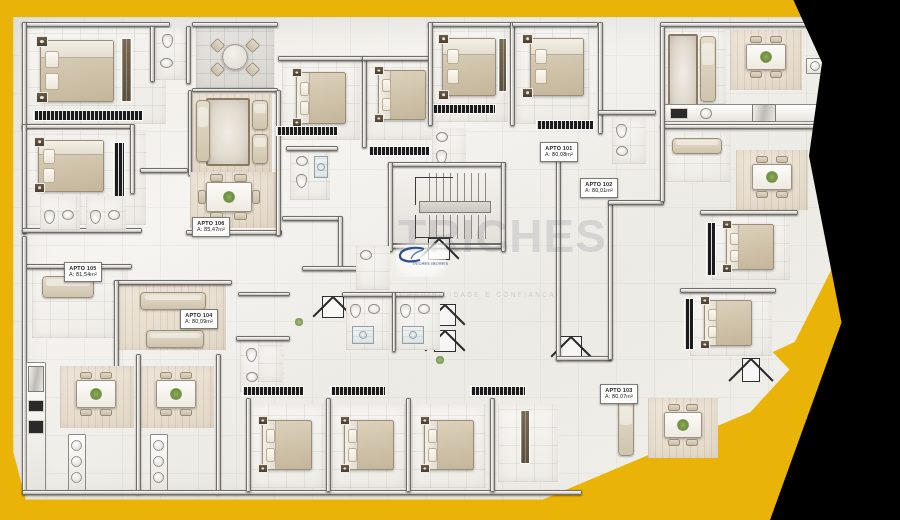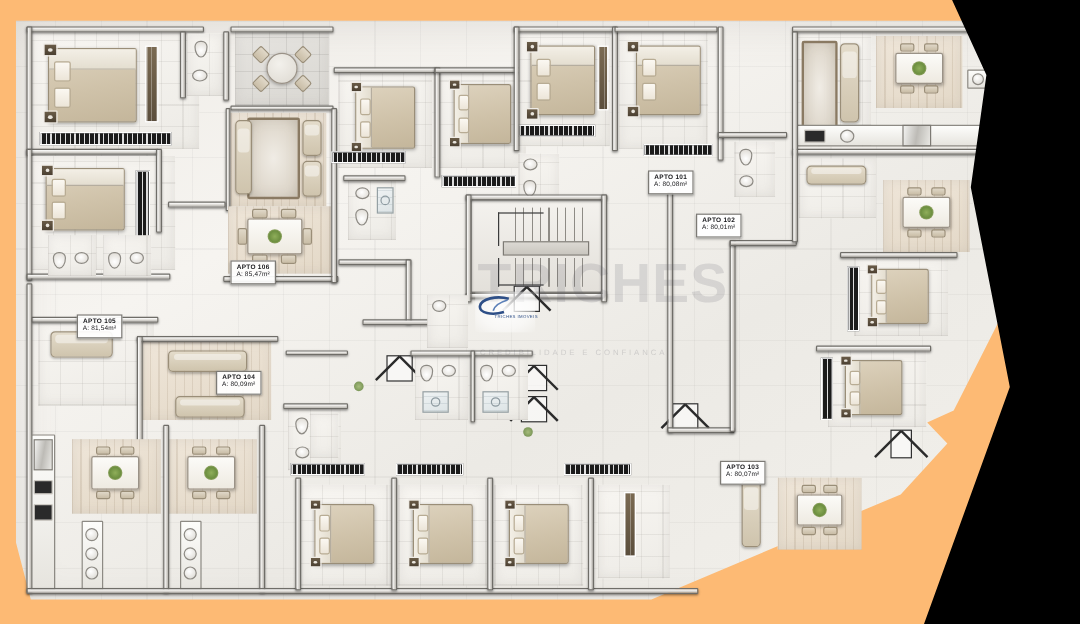--- a/index.html
+++ b/index.html
@@ -4,21 +4,21 @@
 <style>
   * { box-sizing: border-box; }
   html, body {
     margin: 0; padding: 0;
     background: #000;
     font-family: "Liberation Sans", sans-serif;
   }
   #stage {
     position: relative;
     width: 900px; height: 520px;
-    background: #fdba74;
+    background: #eab308;
     overflow: hidden;
   }
 
   
   #plan {
     position: absolute;
     left: 0; top: 0;
     width: 900px; height: 520px;
   }
   .footprint {

